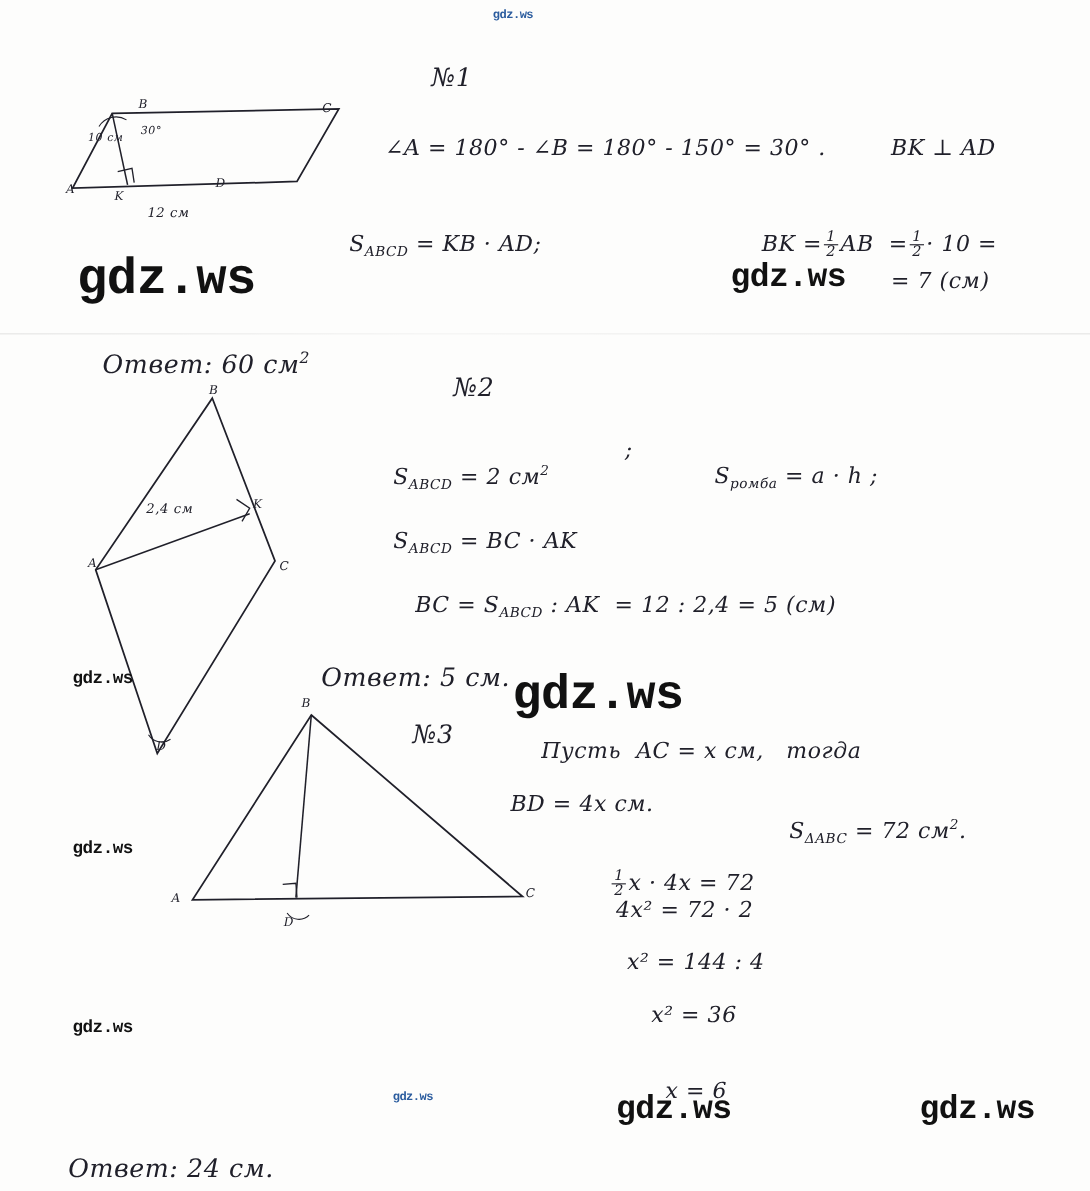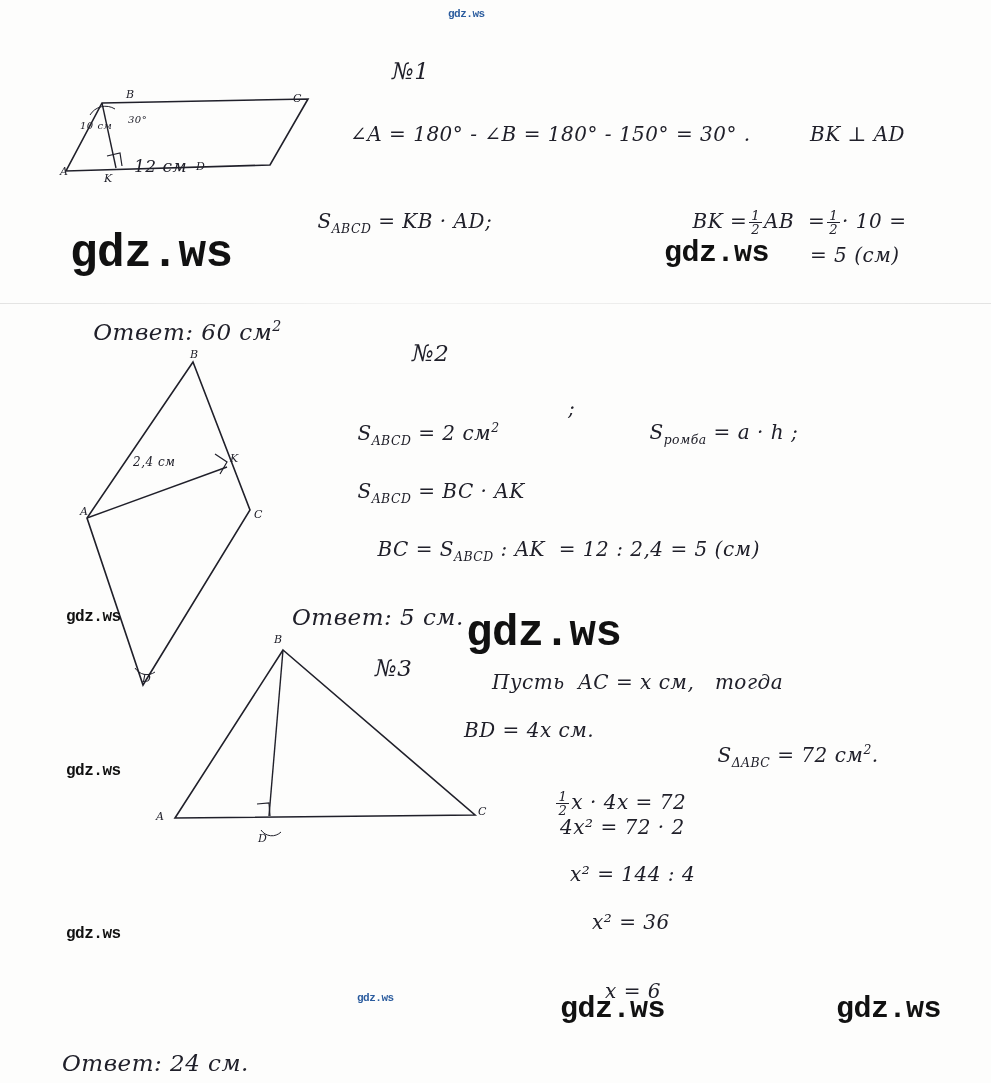--- a/index.html
+++ b/index.html
@@ -90,34 +90,34 @@
 
     <path d="M 30,30 A 18,18 0 0 1 55,24" fill="none" stroke="#20202a" stroke-width="1"></path>
   </svg>
   <div class="hw tiny" style="left:126px; top:88px;">B</div>
   <div class="hw tiny" style="left:293px; top:92px;">C</div>
   <div class="hw tiny" style="left:60px; top:165px;">A</div>
   <div class="hw tiny" style="left:196px; top:160px;">D</div>
   <div class="hw tiny" style="left:104px; top:172px;">K</div>
   <div class="hw tiny" style="left:80px; top:120px; font-size:10px;">10 см</div>
   <div class="hw tiny" style="left:128px; top:114px; font-size:10px;">30°</div>
-  <div class="hw tiny" style="left:134px; top:156px; font-size:17px;">12 см</div>
+  <div class="hw tiny" style="left:134px; top:186px; font-size:12px;">12 см</div>
 
   <div class="hw med" style="left:350px; top:122px;">∠A = 180° - ∠B = 180° - 150° = 30° .</div>
   <div class="hw med" style="left:810px; top:122px;">BK ⊥ AD</div>
 
   <div class="hw med" style="left:290px; top:185px;text-align:right;">
     <span>S</span><span class="sub">ABCD</span><span> = KB · AD;</span>
   </div>
 
   <div class="hw med" style="left:665px; top:185px;">
     <span>BK =</span><span class="frac"><span class="num">1</span><span class="den">2</span></span><span>AB  =</span><span class="frac"><span class="num">1</span><span class="den">2</span></span><span>· 10 =</span>
   </div>
 
-  <div class="hw med" style="left:810px; top:243px;">= 5 (см)</div>
+  <div class="hw med" style="left:810px; top:243px;">= 7 (см)</div>
 
   <div class="hw big" style="left:62px; top:292px;">
     <span>Ответ: 60 см</span><span class="sup">2</span>
   </div>
 
   <div class="hw big" style="left:412px; top:340px;">№2</div>
 
   <svg style="left:75px; top:350px; width:210px; height:350px;">
     <polygon points="118,12 175,160 68,335 12,168" fill="none" stroke="#20202a" stroke-width="1.6"></polygon>
 

